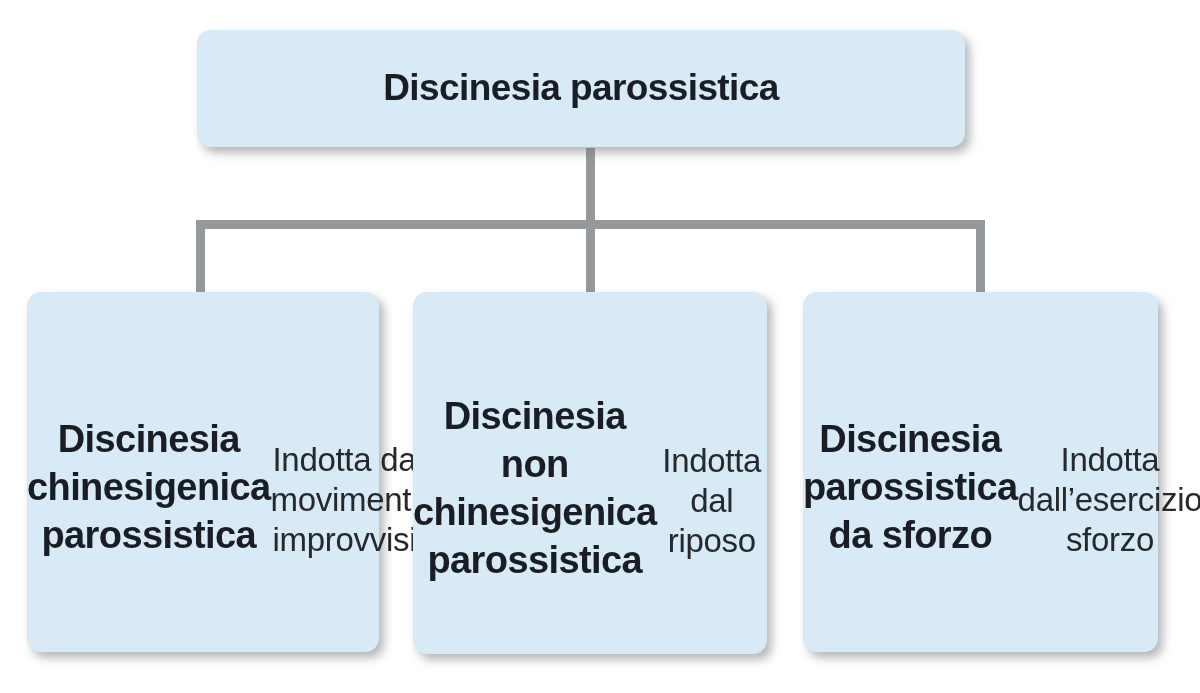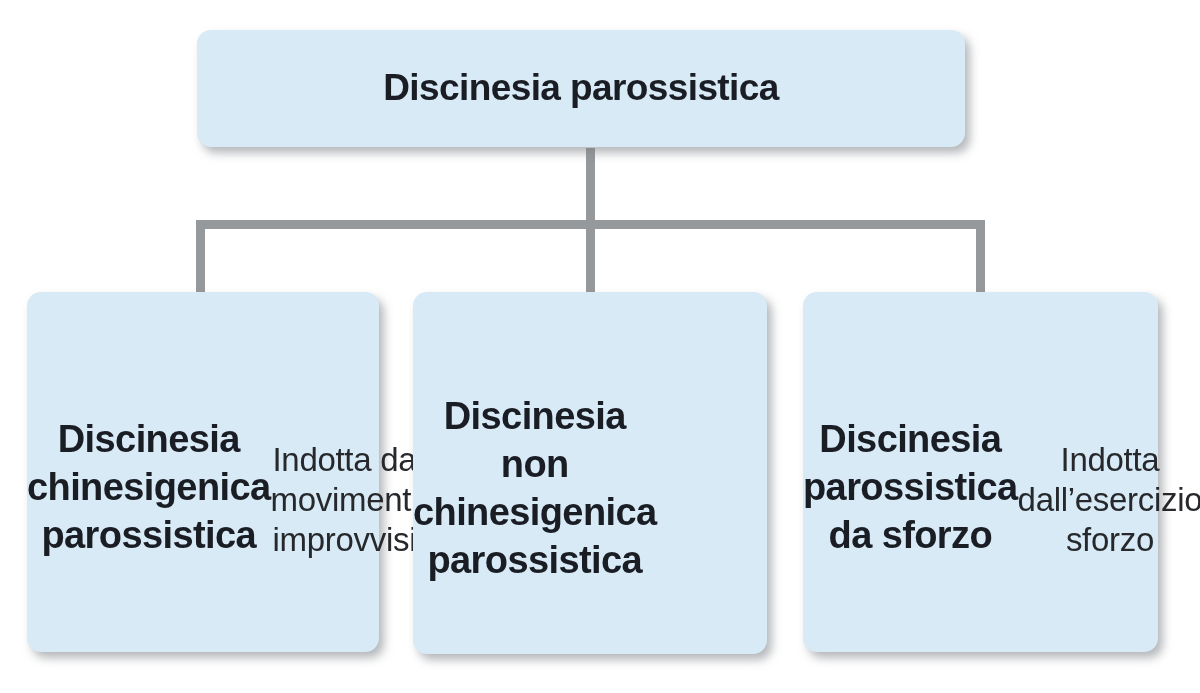--- a/index.html
+++ b/index.html
@@ -80,20 +80,21 @@
     <div class="node-subtitle">Indotta da
 movimenti
 improvvisi</div>
   </div>
 
   <div class="node child-node" style="left:413px; top:292px; width:354px; height:362px;">
     <div class="node-title">Discinesia
 non
 chinesigenica
 parossistica</div>
+    <div class="node-subtitle">Indotta dal riposo</div>
   </div>
 
   <div class="node child-node" style="left:803px; top:292px; width:355px; height:360px;">
     <div class="node-title">Discinesia
 parossistica
 da sforzo</div>
     <div class="node-subtitle">Indotta
 dall’esercizio
 sforzo</div>
   </div>

